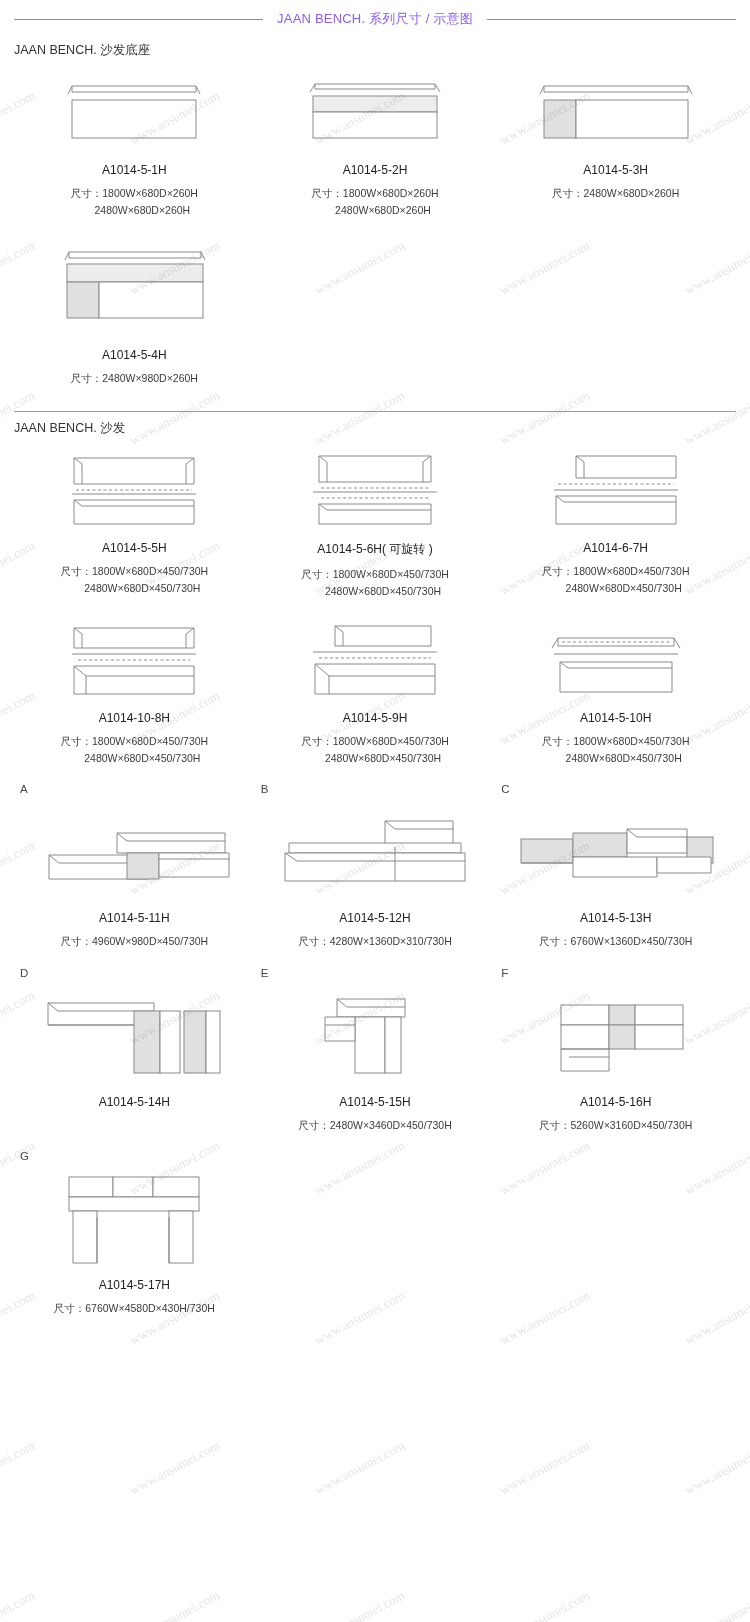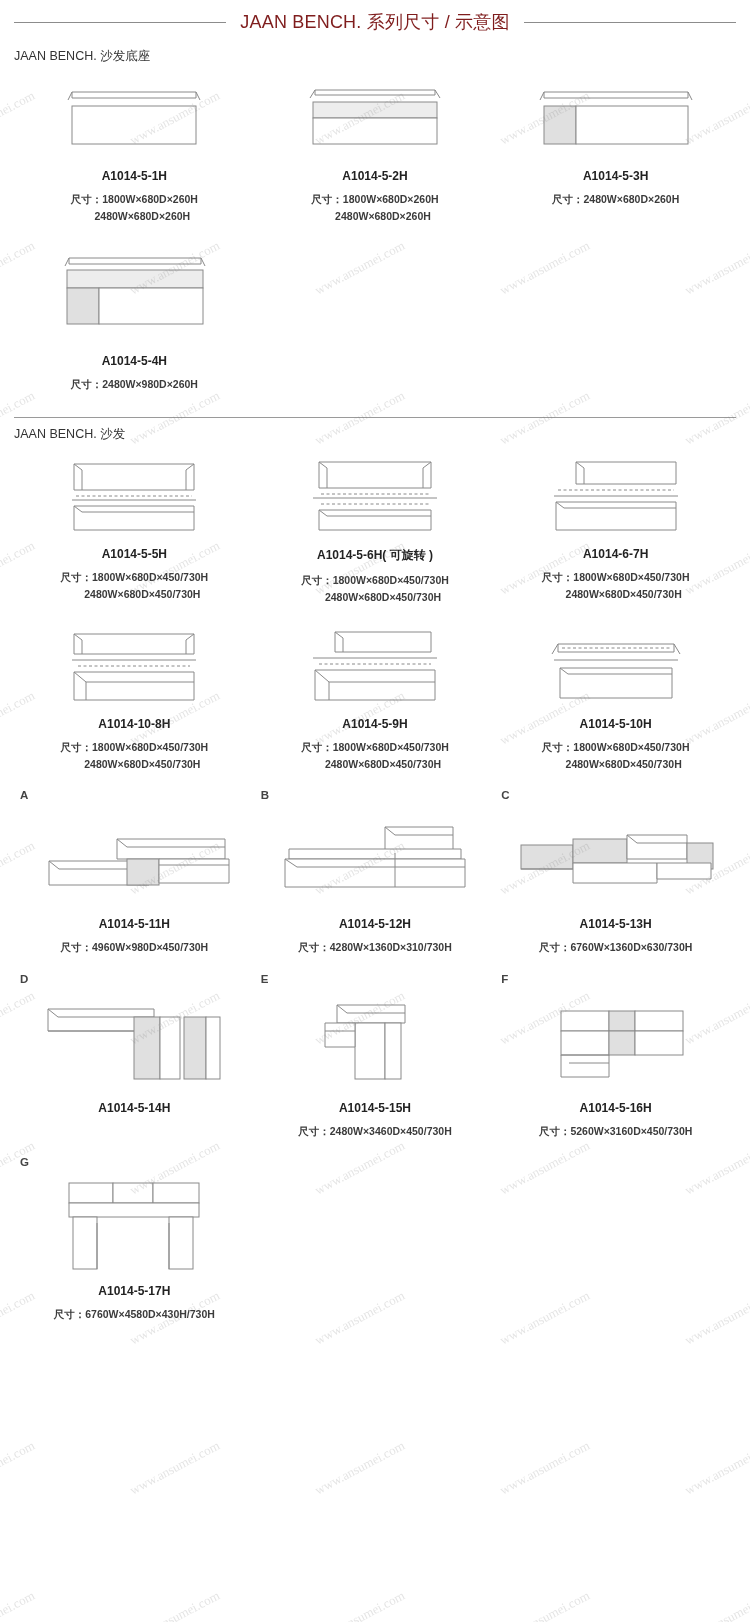--- a/index.html
+++ b/index.html
@@ -22,22 +22,22 @@
     align-items: center;
     justify-content: center;
     padding: 10px 14px 6px 14px;
   }
   .page-header .rule {
     flex: 1 1 auto;
     height: 1px;
     background: #8c8c8c;
   }
   .page-header .title {
-    font-size: 18px;
-    color: #7f1d1d;
+    font-size: 13px;
+    color: #8b5cf6;
     white-space: nowrap;
     padding: 0 14px;
     letter-spacing: .2px;
   }
 
   
   .section {
     padding: 0 14px;
   }
   .section-head {
@@ -55,21 +55,20 @@
     display: flex;
     flex-wrap: wrap;
   }
   .cell {
     width: 33.3333%;
     box-sizing: border-box;
     padding: 6px 4px 10px 4px;
     display: flex;
     flex-direction: column;
     align-items: center;
-    font-weight: bold;
   }
   .cell-letter {
     align-self: flex-start;
     font-size: 11.5px;
     color: #444;
     padding-left: 2px;
     margin-bottom: 2px;
     min-height: 14px;
   }
   .fig {
@@ -372,21 +371,21 @@
           <path class="fill-lt" d="M116 26 L176 26 L176 50 L116 50 Z"></path>
           <path class="ln" d="M116 26 L126 34 L176 34"></path>
           <rect class="fill-gr" x="176" y="34" width="26" height="26"></rect>
           <path class="fill-lt" d="M62 54 L146 54 L146 74 L62 74 Z"></path>
           <path class="fill-lt" d="M146 54 L200 54 L200 70 L146 70 Z"></path>
           <path class="ln" d="M10 60 L62 60"></path>
         </svg>
       </div>
       <div class="code">A1014-5-13H</div>
       <div class="dims">
-        <span>尺寸：6760W×1360D×630/730H</span>
+        <span>尺寸：6760W×1360D×450/730H</span>
       </div>
     </div>
 
     <div class="cell">
       <div class="cell-letter">D</div>
       <div class="fig tall">
         <svg width="200" height="100" viewBox="0 0 200 100">
           <path class="fill-lt" d="M14 18 L120 18 L120 40 L14 40 Z"></path>
           <path class="ln" d="M14 18 L24 26 L120 26"></path>
           <rect class="fill-gr" x="100" y="26" width="26" height="62"></rect>

